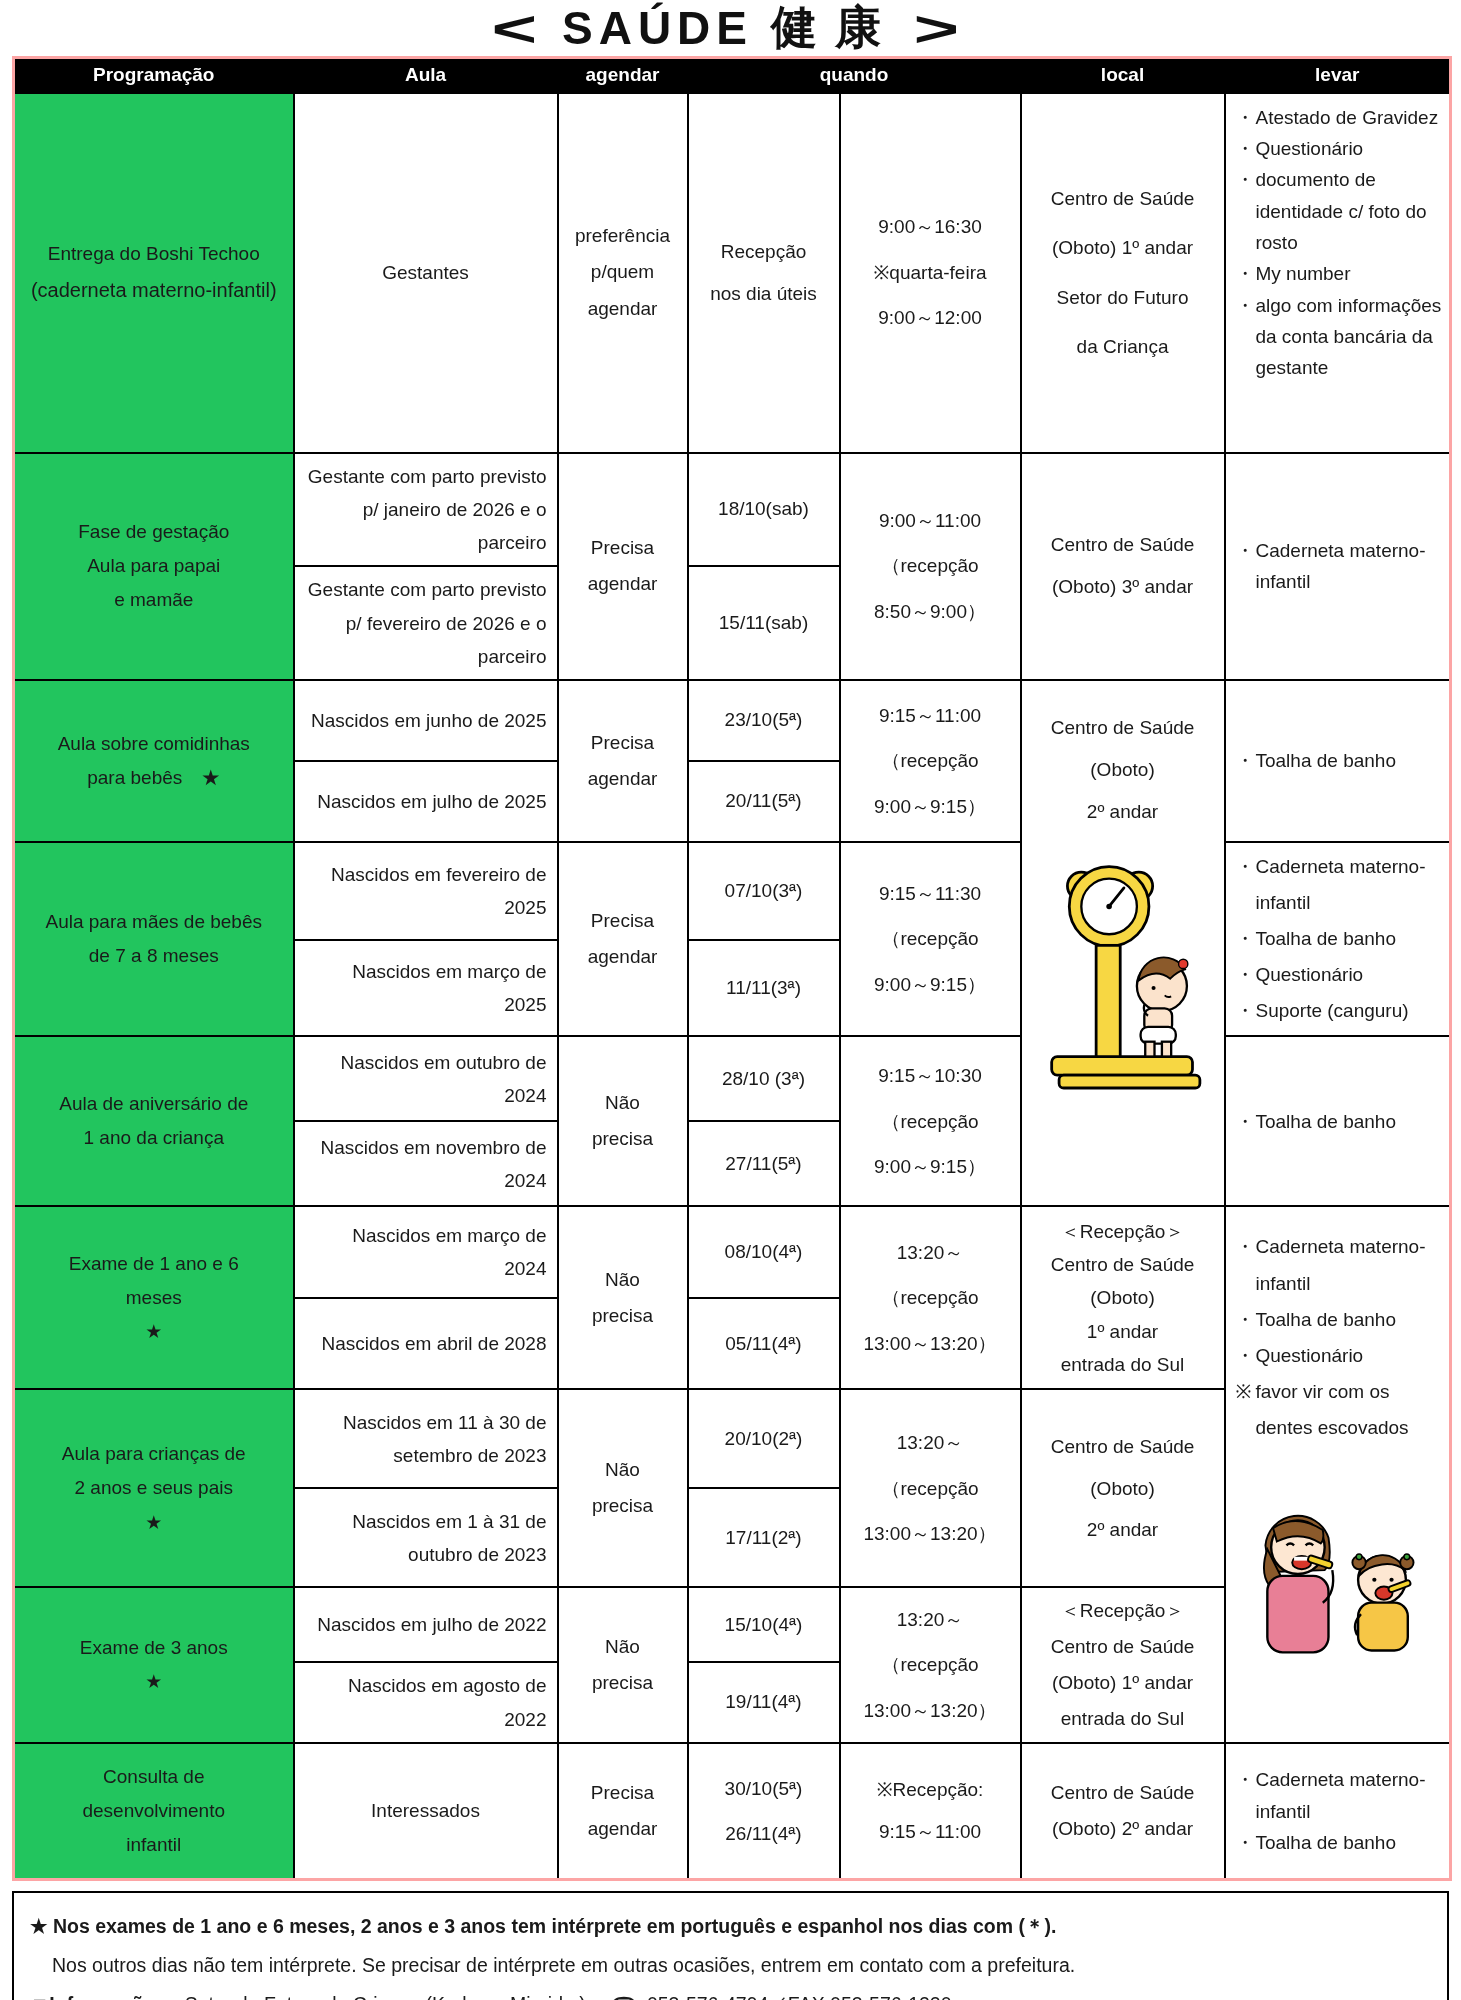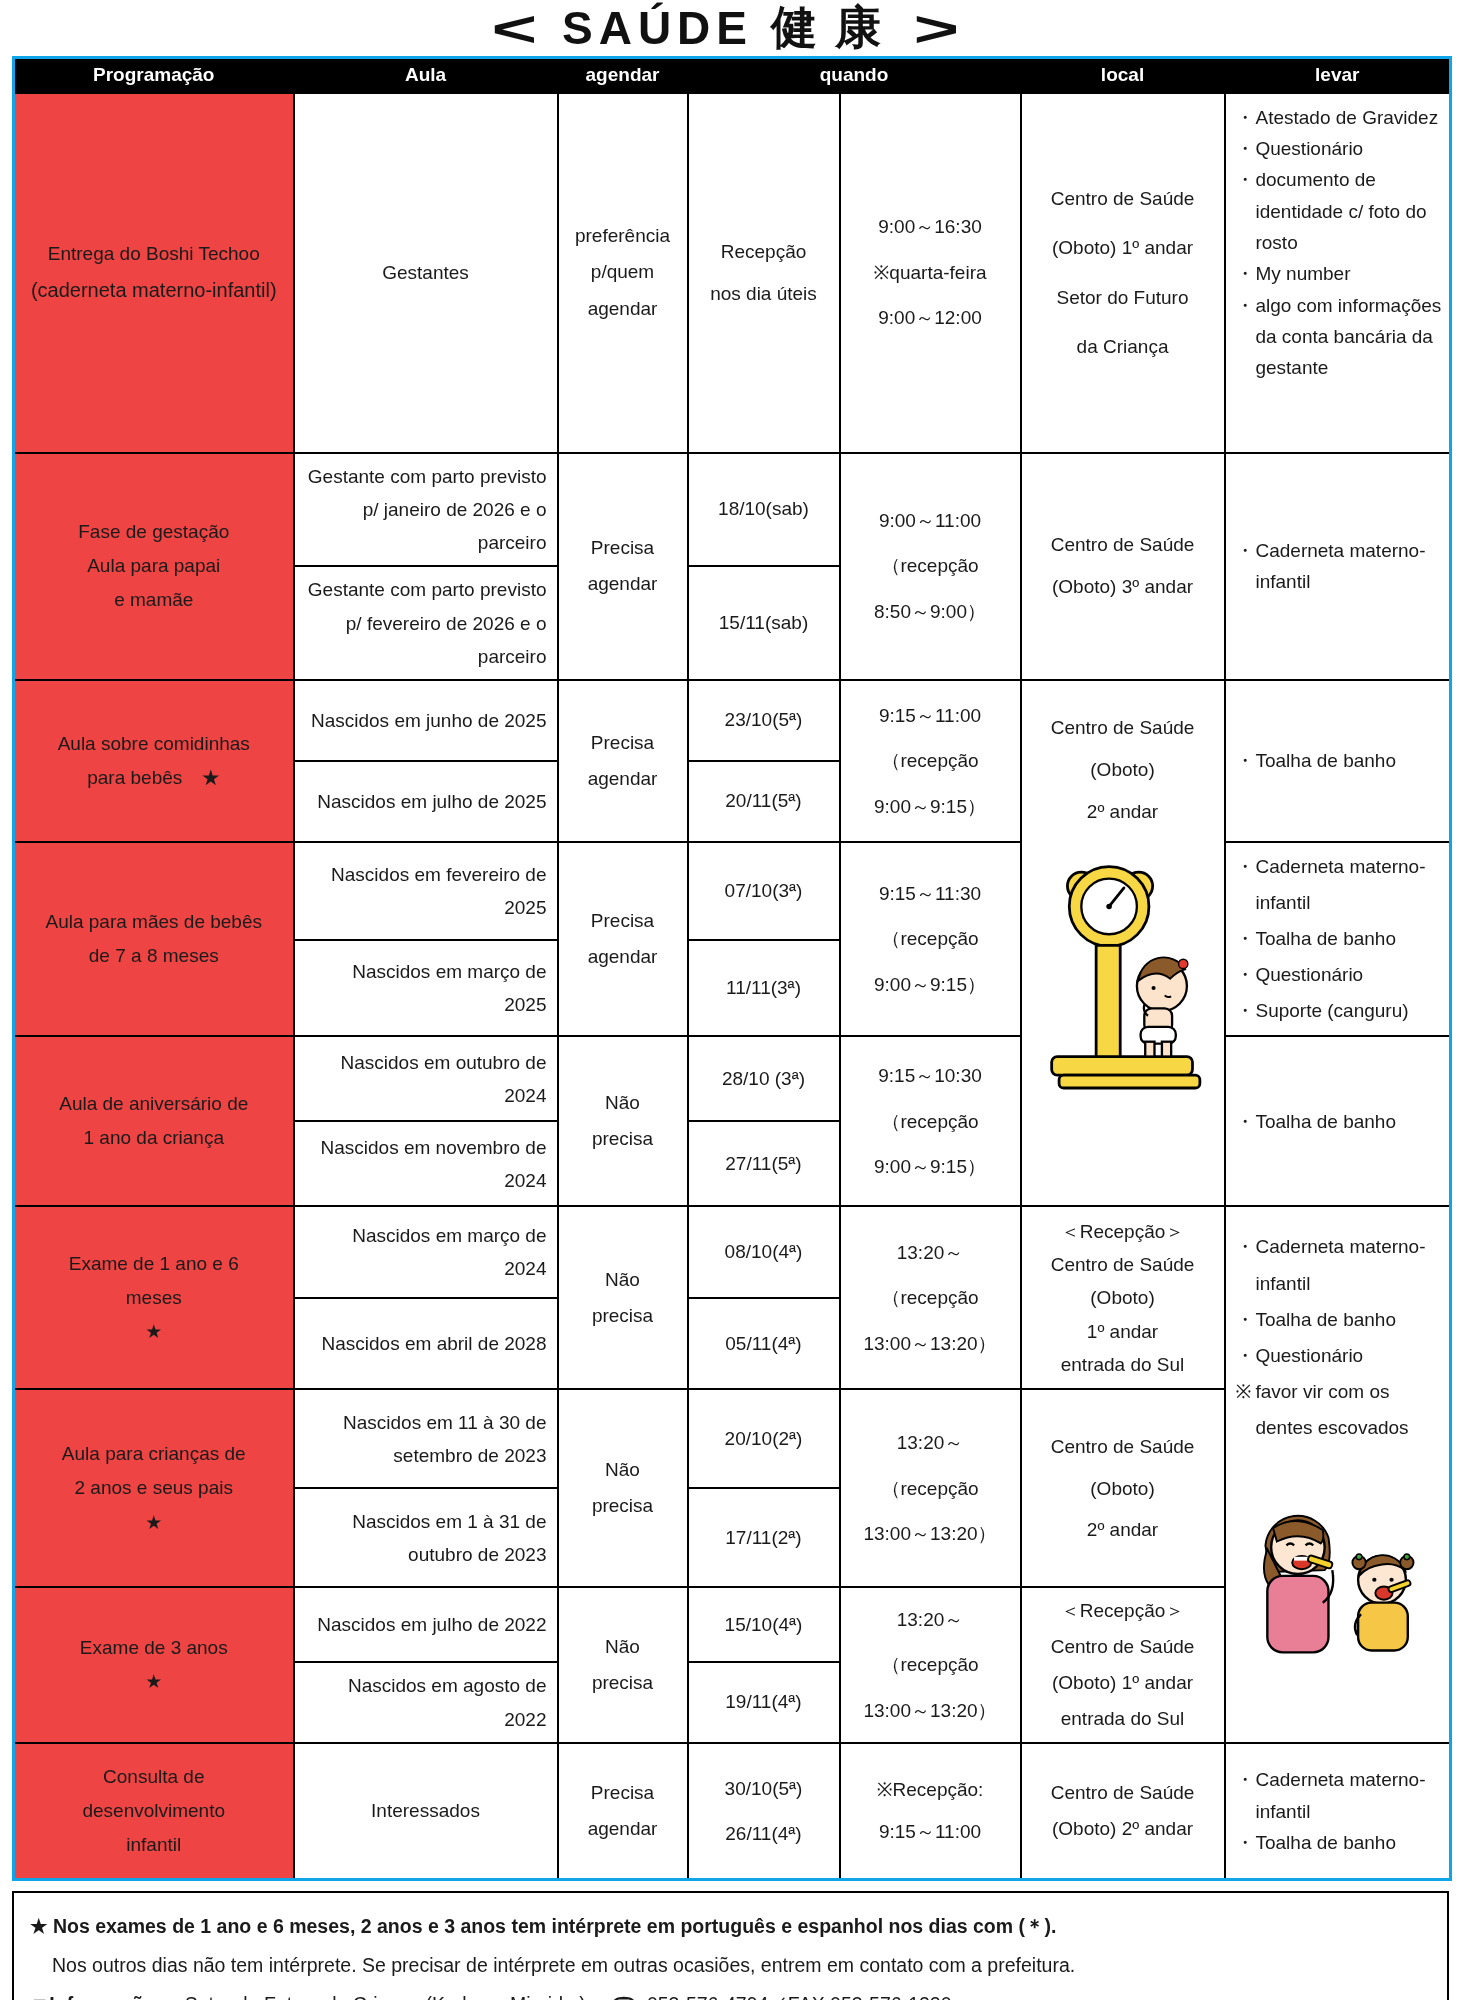--- a/index.html
+++ b/index.html
@@ -11,29 +11,29 @@
   }
   
   .title {
     height:56px; display:flex; align-items:center; justify-content:center;
     font-weight:bold; font-size:46px; color:#111; letter-spacing:6px;
   }
   .title .bracket { display:inline-block; transform:scale(1.7,1.1); font-weight:bold; margin:0 26px; }
   .title .jp { letter-spacing:18px; margin-left:18px; }
   
   .tblwrap { margin:0 12px; }
-  table { border-collapse:collapse; table-layout:fixed; width:1437px; border:3px solid #0ea5e9;padding-left:44px; }
+  table { border-collapse:collapse; table-layout:fixed; width:1437px; border:3px solid #fca5a5;padding-left:44px; }
   th, td { border:2px solid #000; padding:0; vertical-align:middle; overflow:hidden; }
   th {
     background:#000; color:#fff; font-size:19px; font-weight:bold;
     text-align:center; height:35px;
   }
   td { font-size:19px; text-align:center; }
   .pre { white-space:pre-line; }
-  .prog { background:#ef4444; line-height:1.8; }
+  .prog { background:#22c55e; line-height:1.8; }
   .prog .sub { font-size:20px; }
   .alvo { text-align:right; padding:6px 10px 6px 12px; line-height:1.75;margin-left:40px; }
   .agendar { line-height:1.9; }
   .datec { line-height:1.4;border-radius:25px; }
   .timec { line-height:2.4; }
   .localc { line-height:2.2; }
   .lh17 { line-height:1.75; }
   .lh19 { line-height:1.9; }
   .lh22 { line-height:2.2; }
   .lh26 { line-height:2.6; }

